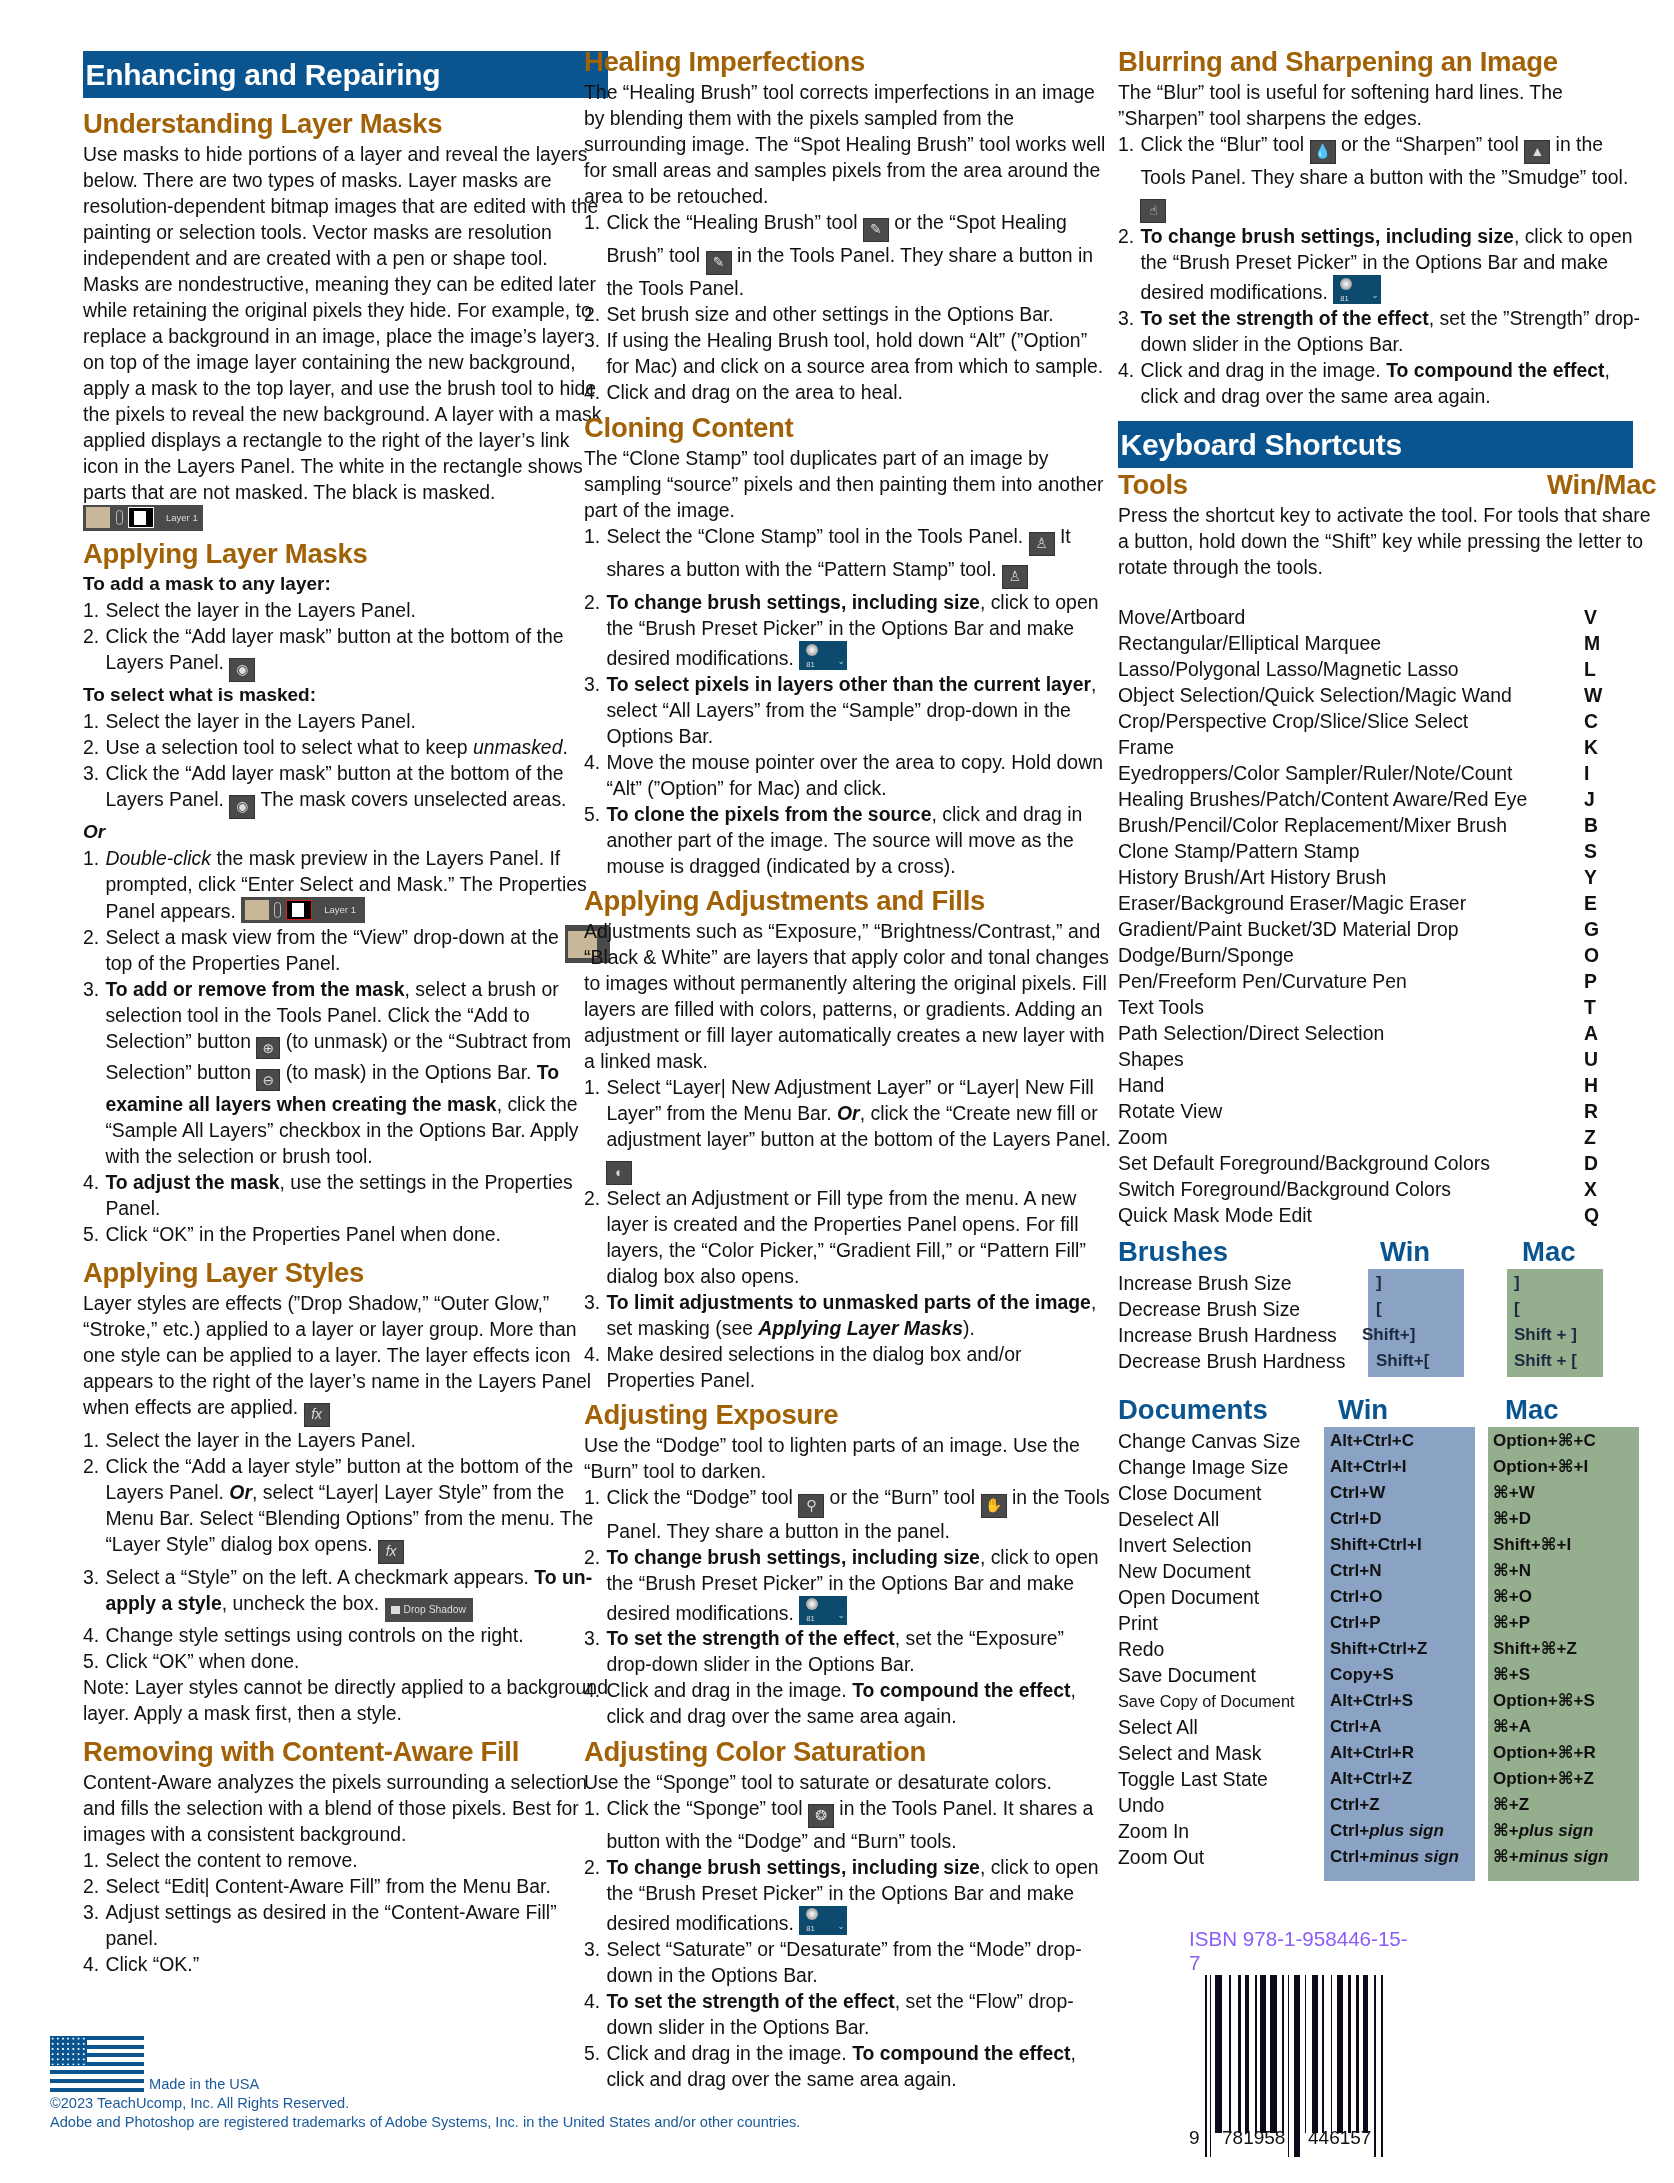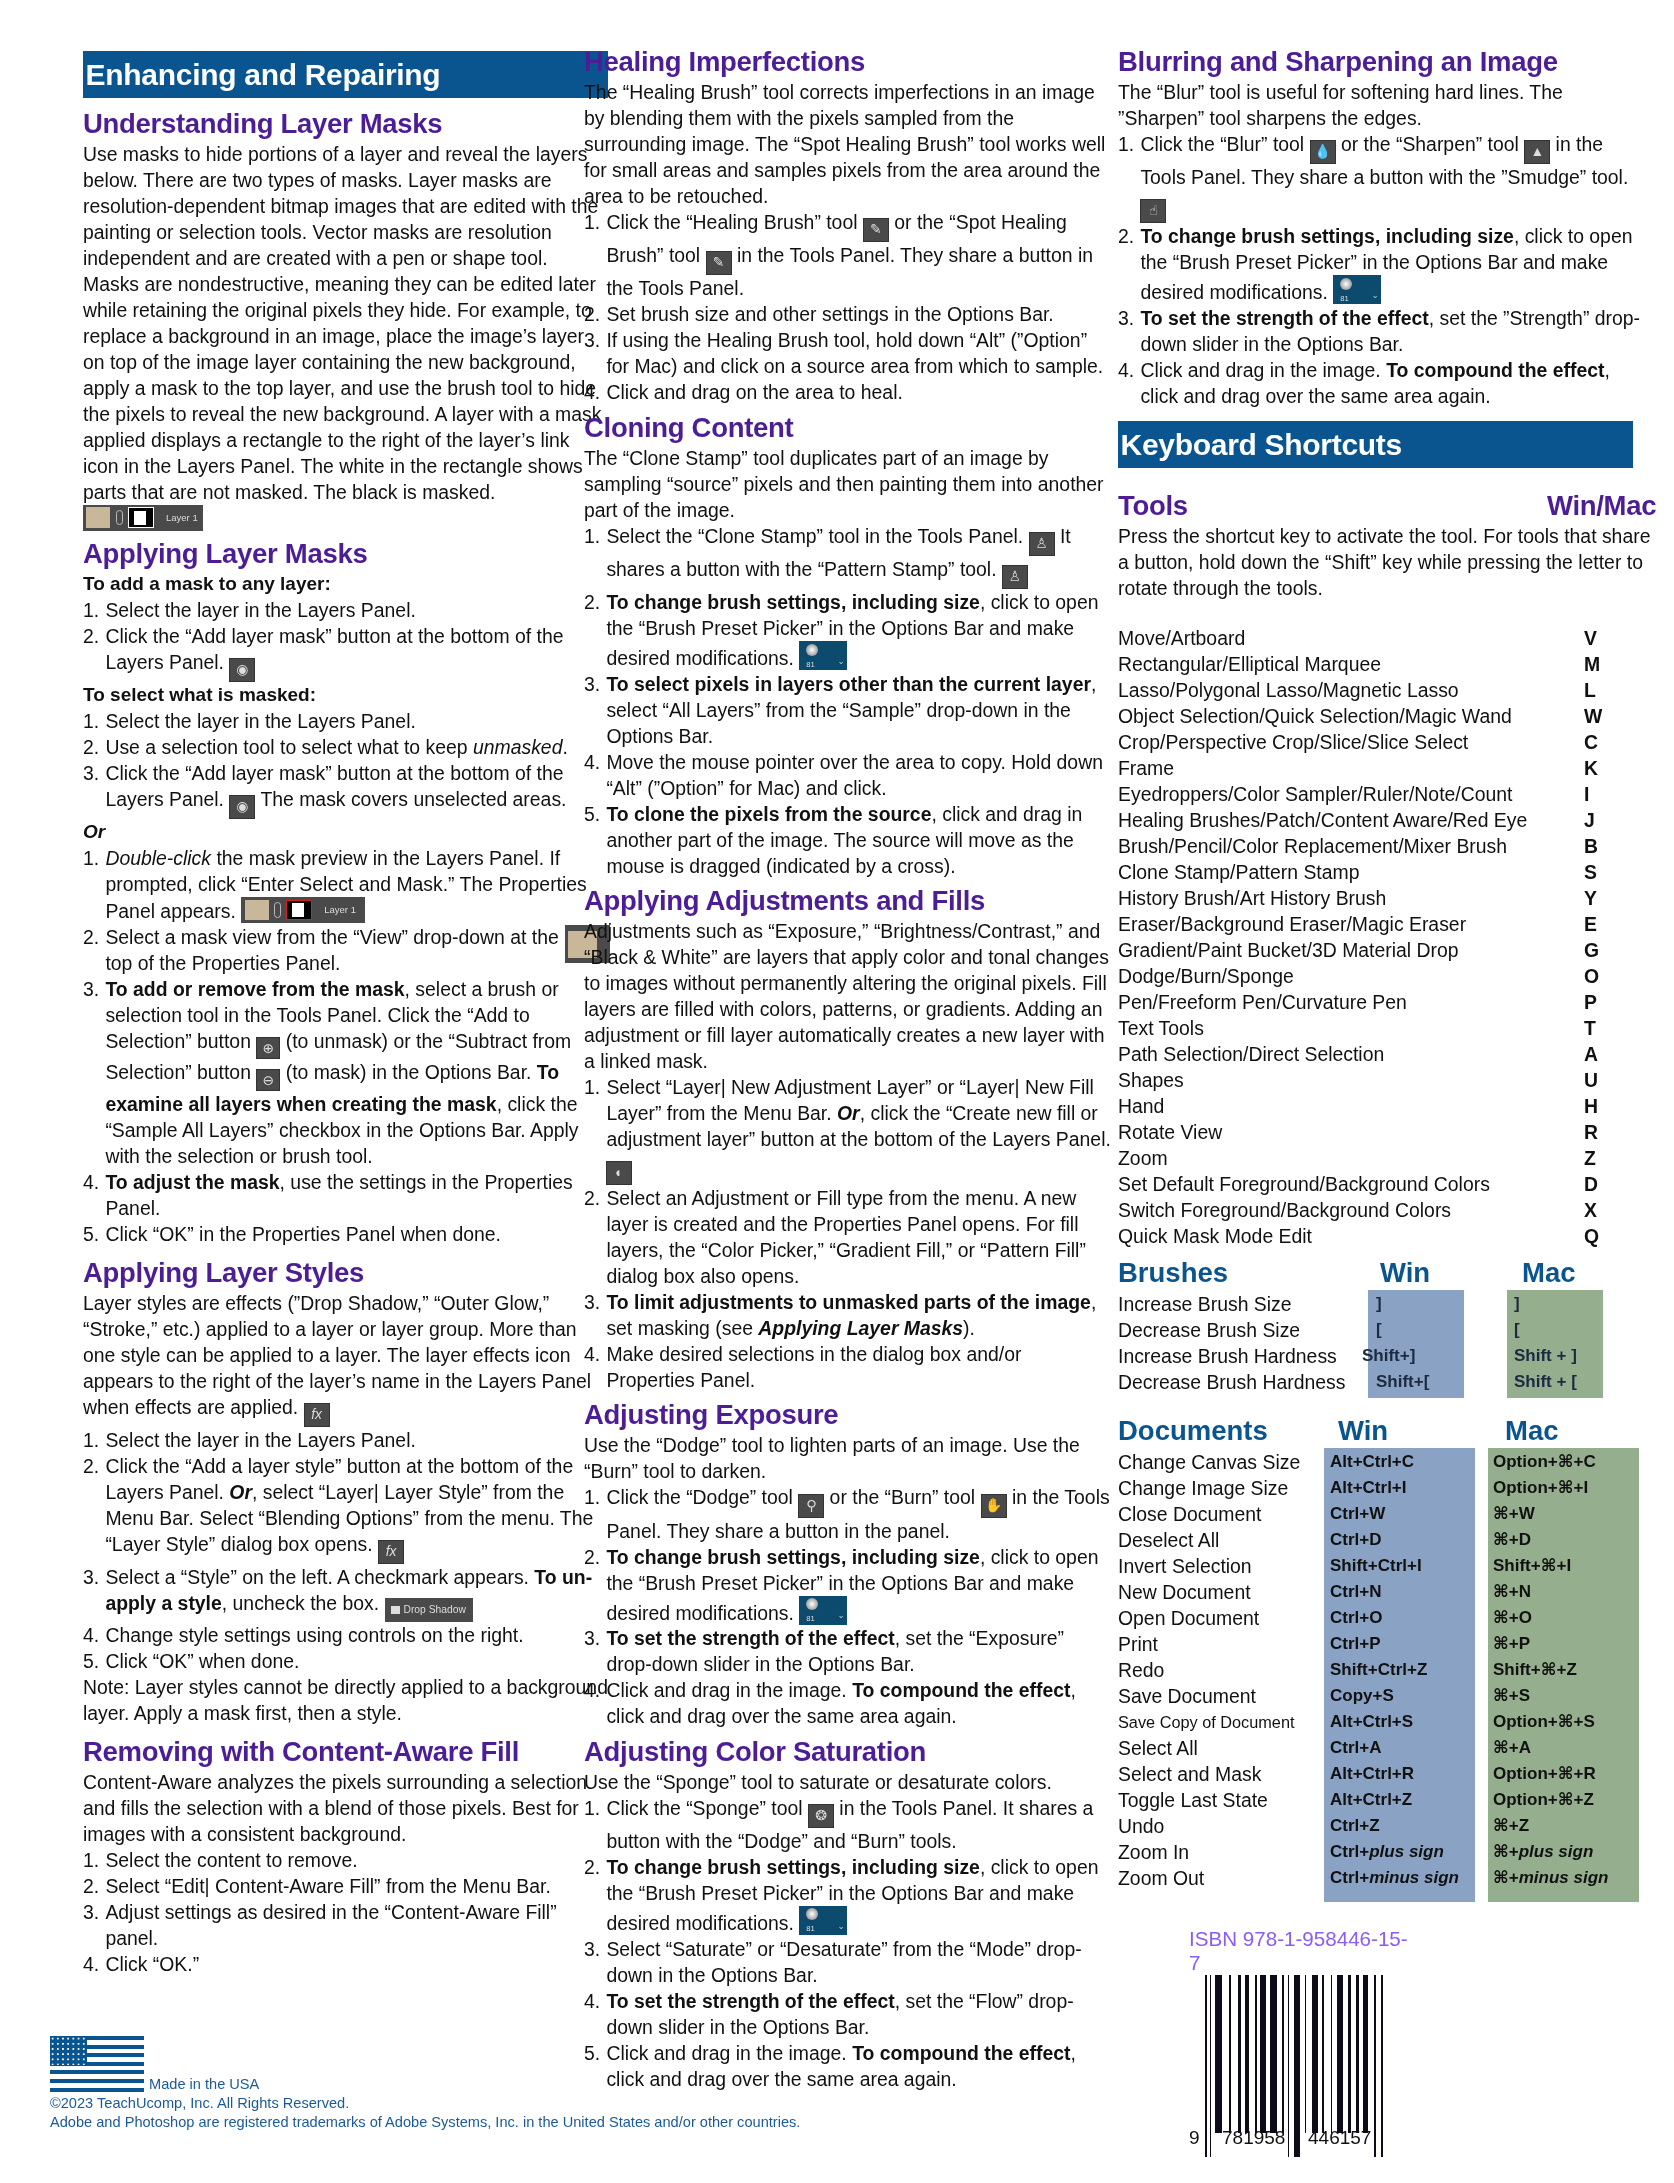--- a/index.html
+++ b/index.html
@@ -3,21 +3,21 @@
 <meta charset="utf-8">
 <style>
   * { box-sizing: border-box; margin: 0; padding: 0; }
   html, body { width: 1674px; height: 2184px; background: #ffffff; overflow: hidden; }
   body { position: relative; font-family: "Liberation Sans", "DejaVu Sans", sans-serif; color: #111; font-size: 19.4px; line-height: 26px; }
   .col { position: absolute; top: 45px; }
   #col1 { left: 51px; width: 525px; margin-left: 32px; }
   #col2 { left: 584px; width: 527px; }
   #col3 { left: 1118px; width: 533px; }
   .bar { background: #0a5590; color: #fff; font-weight: bold; font-size: 30px; line-height: 47px; height: 47px; padding-left: 2.6px; letter-spacing: -0.3px; }
-  h2 { color: #4c1d95; font-size: 27.5px; line-height: 34px; font-weight: bold; letter-spacing: -0.3px; }
+  h2 { color: #a16207; font-size: 27.5px; line-height: 34px; font-weight: bold; letter-spacing: -0.3px; }
   h2.sec { margin-top: 5.2px; }
   h3 { font-size: 19px; font-weight: bold; line-height: 26px; }
   p { margin: 0; }
   ol { list-style: none; }
   ol li { position: relative; padding-left: 22.4px; }
   ol li .n { position: absolute; left: 0; top: 0; }
   b { font-weight: bold; }
   i { font-style: italic; }
   .ico { display: inline-block; width: 26px; height: 24px; background: #4a4a4a; border: 0.9px solid #333; vertical-align: -5.2px; position: relative; color: #ddd; font-size: 13.8px; text-align: center; line-height: 22.4px; font-style: normal; font-weight: normal; }
   .ico.sm { width: 24px; height: 22.4px; }
@@ -29,21 +29,21 @@
   .layerthumb.sel .mk { border: 1.7px solid #d42020; }
   .layerthumb .lbl { position: absolute; left: 83px; top: 6px; font-size: 9.5px; line-height: 13.8px; color: #ddd; }
   .brushpick { display: inline-block; width: 48px; height: 29px; background: #0c4a6e; vertical-align: -5.2px; position: relative; }
   .brushpick .dot { position: absolute; left: 6.9px; top: 2.6px; width: 12px; height: 12px; border-radius: 50%; background: radial-gradient(#fff, #777); }
   .brushpick .num { position: absolute; left: 6.9px; bottom: 0; font-size: 7.7px; line-height: 10.3px; color: #ddd; }
   .brushpick .chev { position: absolute; right: 2.6px; top: 6.9px; font-size: 8.6px; color: #ccc; }
   .viewdd { display: inline-block; width: 45px; height: 38px; background: #4a4a4a; position: absolute; right: -1.7px; top: 1.7px; }
   .viewdd .ph { position: absolute; left: 3.4px; top: 5.2px; width: 29px; height: 27.5px; background: #c9b79a; }
   .dropshadow { display: inline-block; height: 24px; padding: 0 6.9px; background: #4a4a4a; color: #ddd; font-size: 10.3px; line-height: 24px; vertical-align: -3.4px; }
   .dropshadow .cb { display: inline-block; width: 8.6px; height: 8.6px; background: #ddd; margin-right: 3.4px; vertical-align: -0.9px; }
-  .kb-title { display: flex; justify-content: space-between; align-items: baseline; margin-top: 21px; }
+  .kb-title { display: flex; justify-content: space-between; align-items: baseline; margin-top: 0; }
   .tools-list { margin-top: 24px; }
   .tools-list .row { display: flex; height: 26px; line-height: 26px; }
   .tools-list .row .lbl { width: 466px; }
   .tools-list .row .key { font-weight: bold; }
   .sc { position: relative; }
   .sc .hdr { position: relative; height: 33px; }
   .sc .hdr span { position: absolute; top: 0; color: #0a5590; font-weight: bold; font-size: 27.5px; line-height: 33px; }
   .sc .winbox { position: absolute; background: #8aa2c4; }
   .sc .macbox { position: absolute; background: #95ae8e; }
   .sc .rows { position: relative; }

